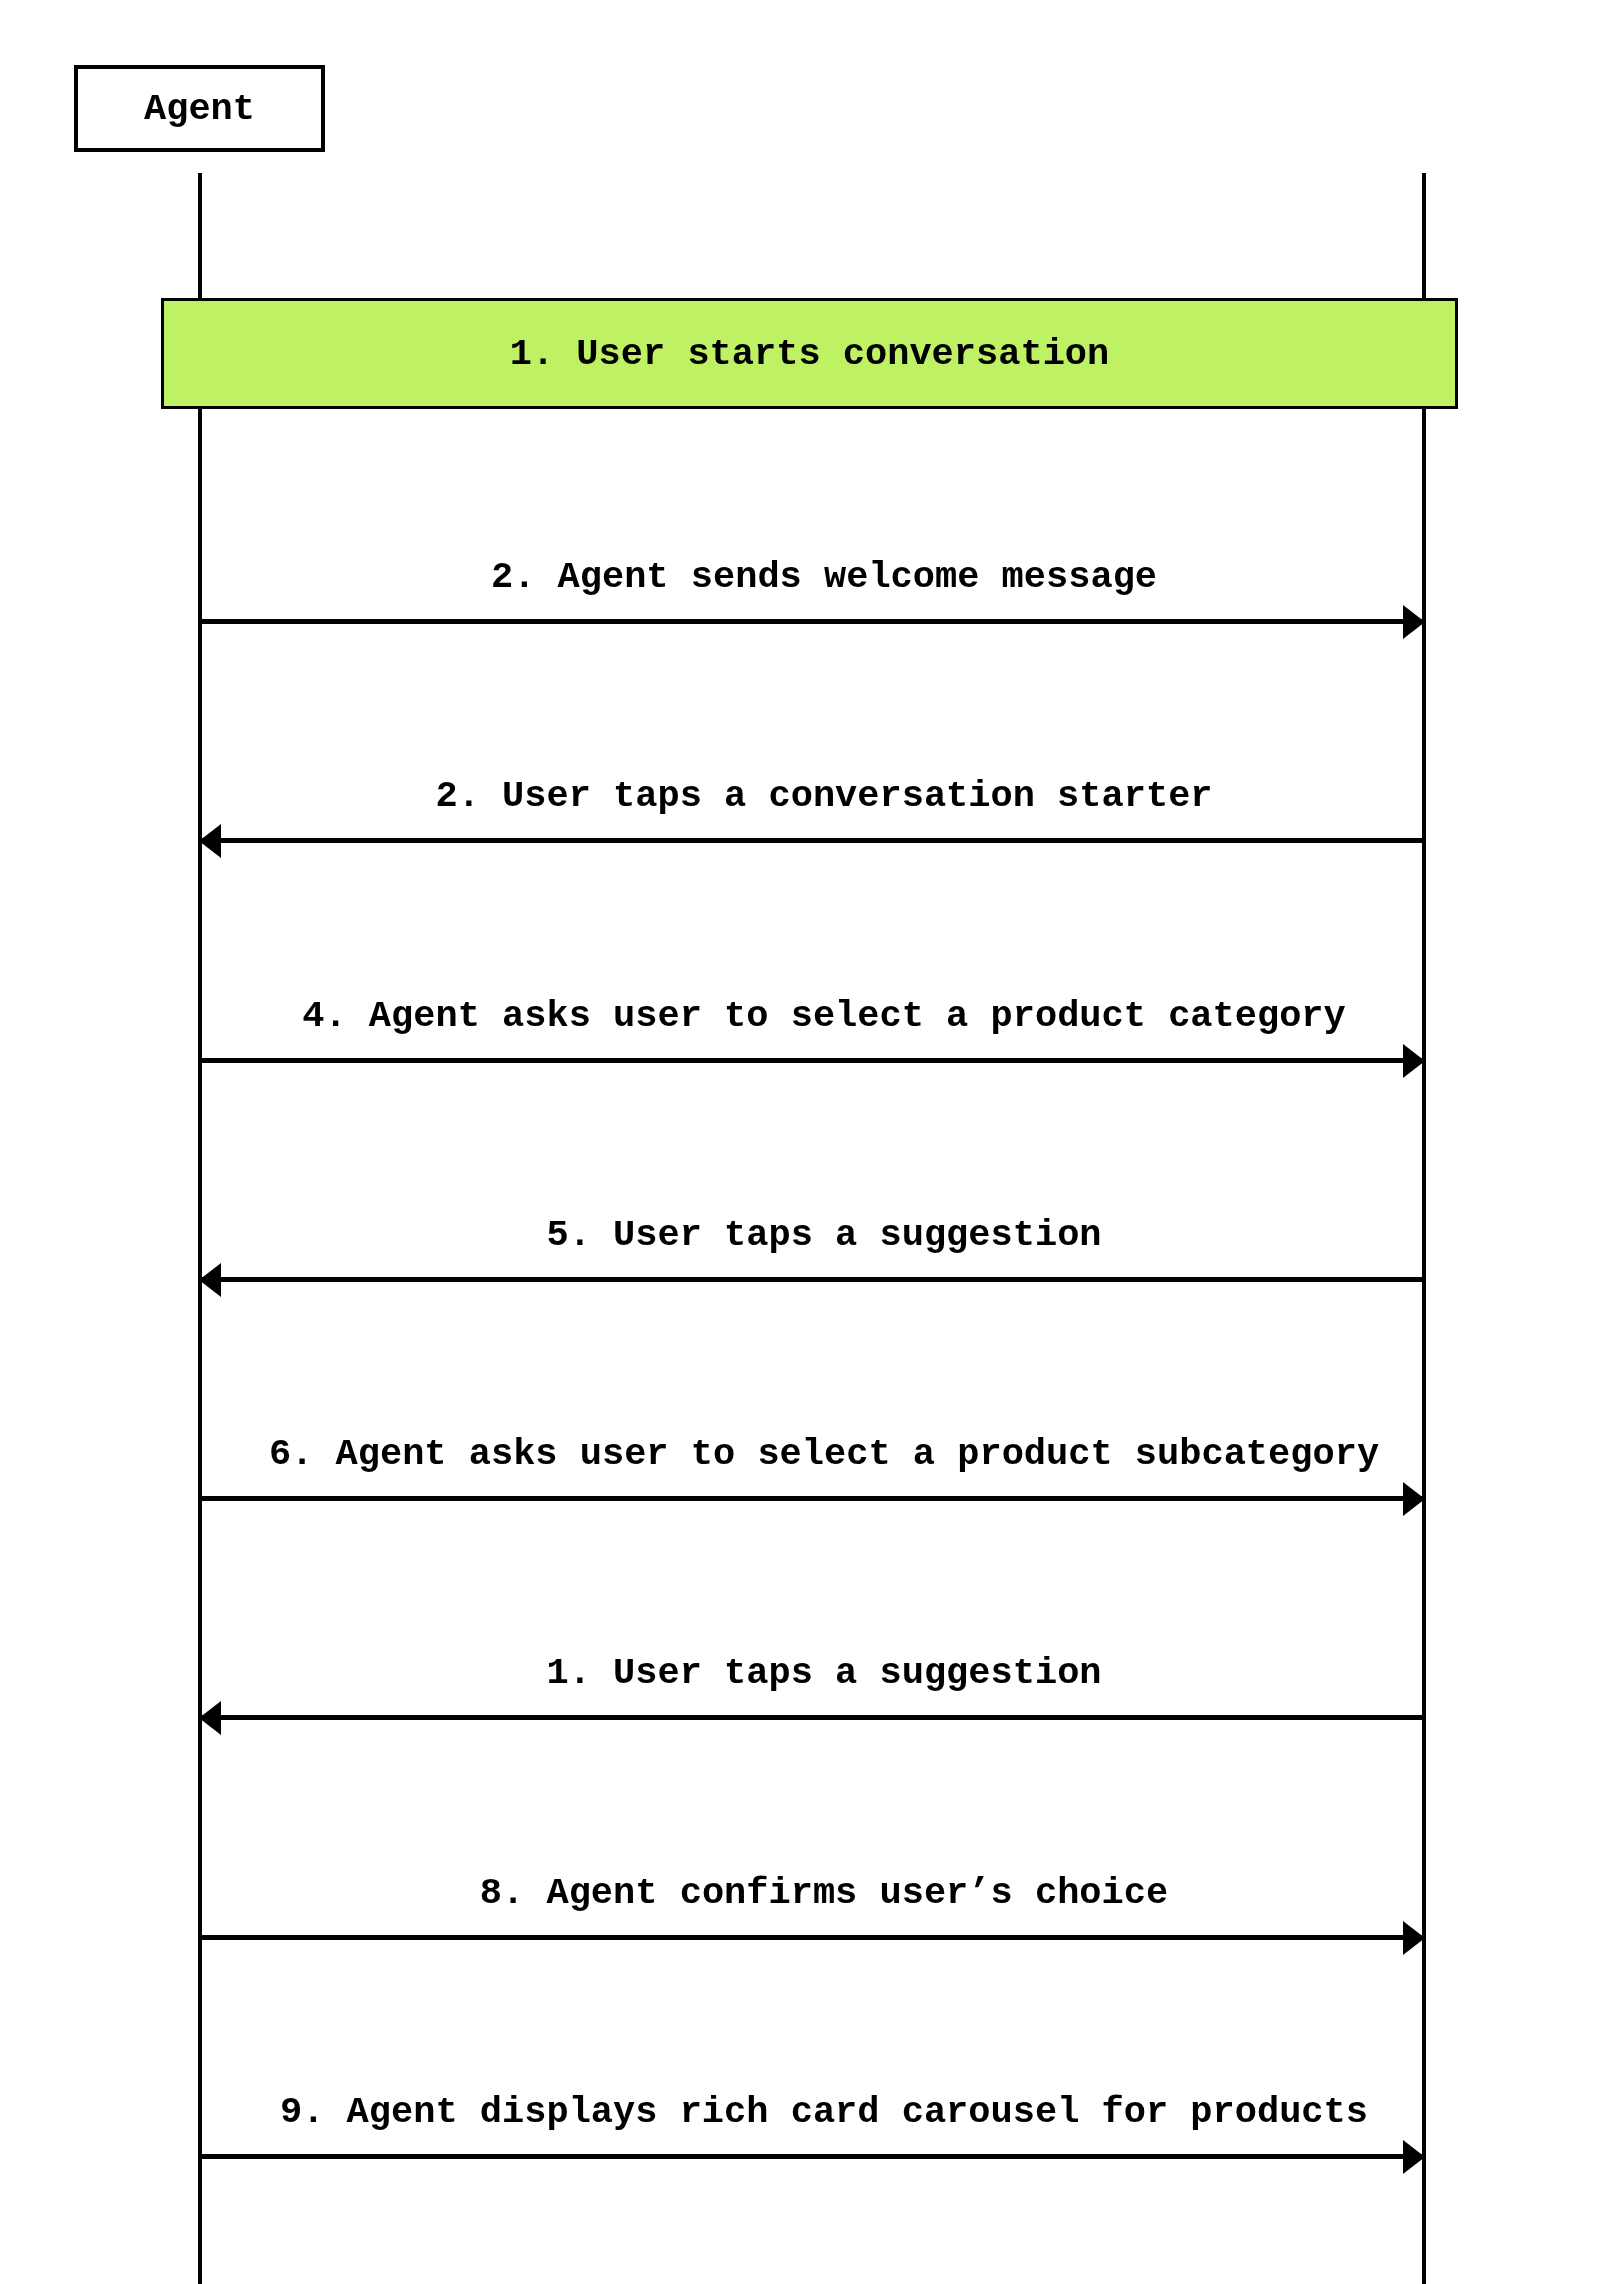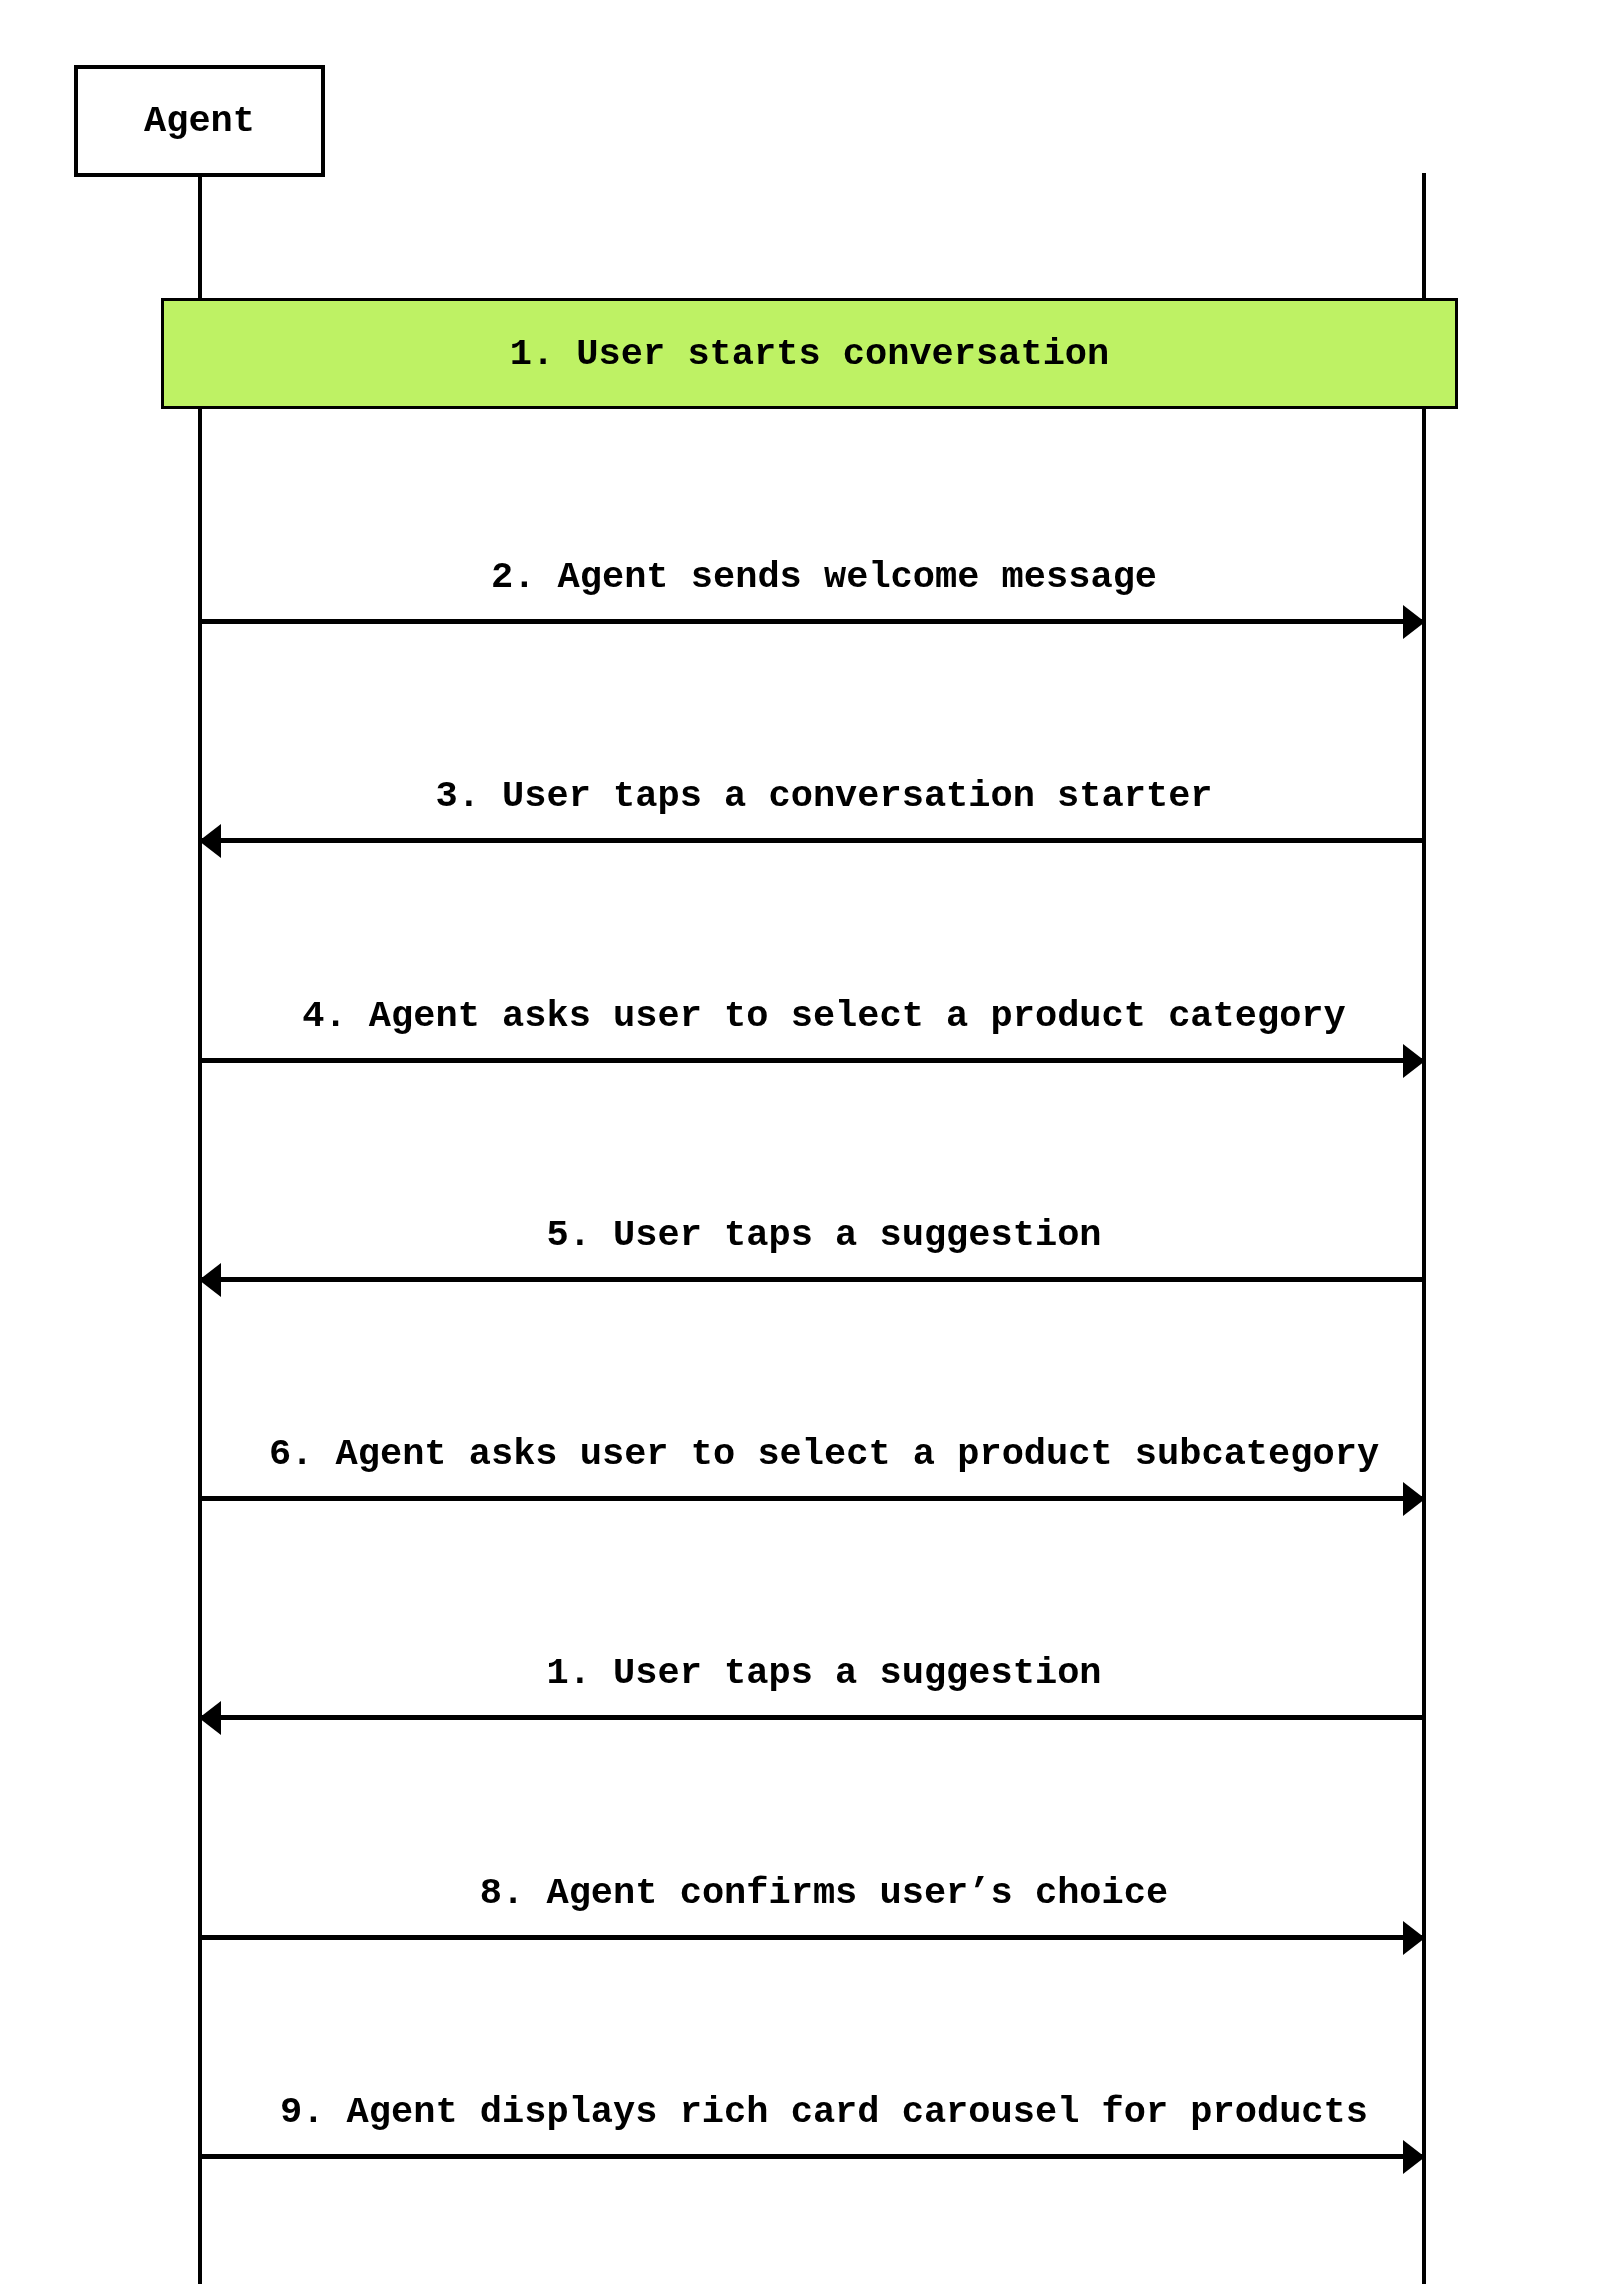--- a/index.html
+++ b/index.html
@@ -22,21 +22,21 @@
     top: 173px;
     height: 3024px;
     width: 3.7px;
     background: #000000;
   }
   .lifeline.agent { left: 198px; }
   .lifeline.user  { left: 1422px; }
 
   .actor-box {
     position: absolute;
-    height: 112px;
+    height: 87px;
     background: #ffffff;
     border: 4.6px solid #000000;
     box-sizing: border-box;
     display: flex;
     align-items: center;
     justify-content: center;
     font-size: 37px;
   }
   .actor-box.agent { left: 74px;  width: 251px; }
   .actor-box.user  { left: 1306px; width: 235px; }
@@ -114,21 +114,21 @@
     <span>1. User starts conversation</span>
   </div>
 
   <div id="messages">
       <div class="msg-row" style="top: 619px;">
         <div class="msg-label">2. Agent sends welcome message</div>
         <div class="msg-line"></div>
         <div class="arrowhead right"></div>
       </div>
       <div class="msg-row" style="top: 838px;">
-        <div class="msg-label">3. User taps a conversation starter</div>
+        <div class="msg-label">2. User taps a conversation starter</div>
         <div class="msg-line"></div>
         <div class="arrowhead left"></div>
       </div>
       <div class="msg-row" style="top: 1058px;">
         <div class="msg-label">4. Agent asks user to select a product category</div>
         <div class="msg-line"></div>
         <div class="arrowhead right"></div>
       </div>
       <div class="msg-row" style="top: 1277px;">
         <div class="msg-label">5. User taps a suggestion</div>

